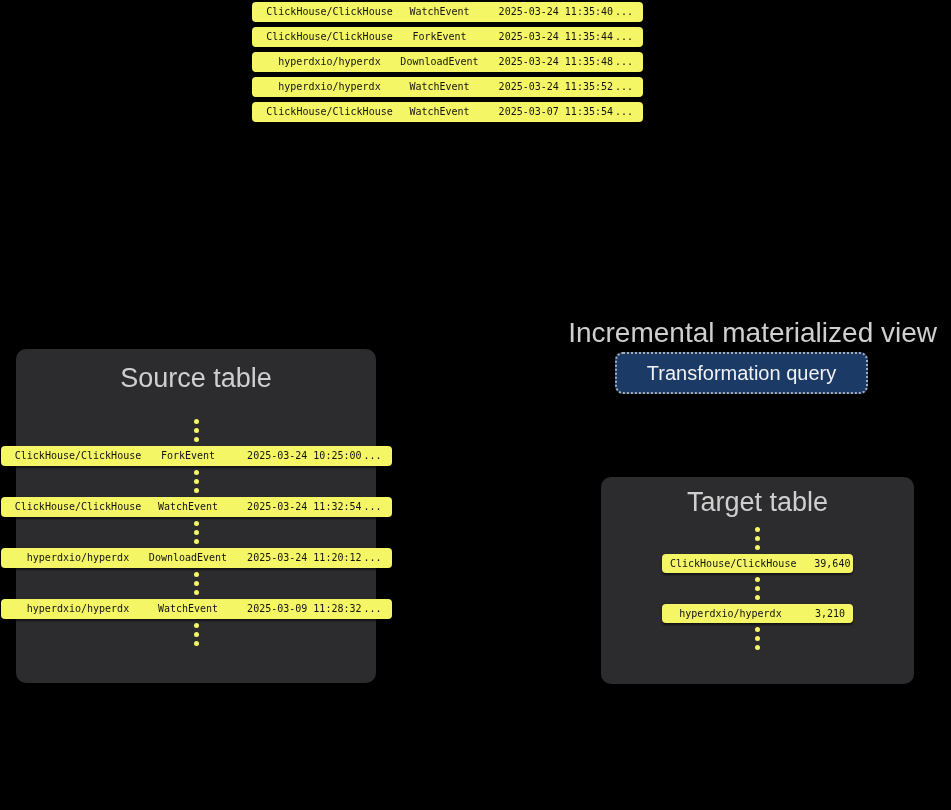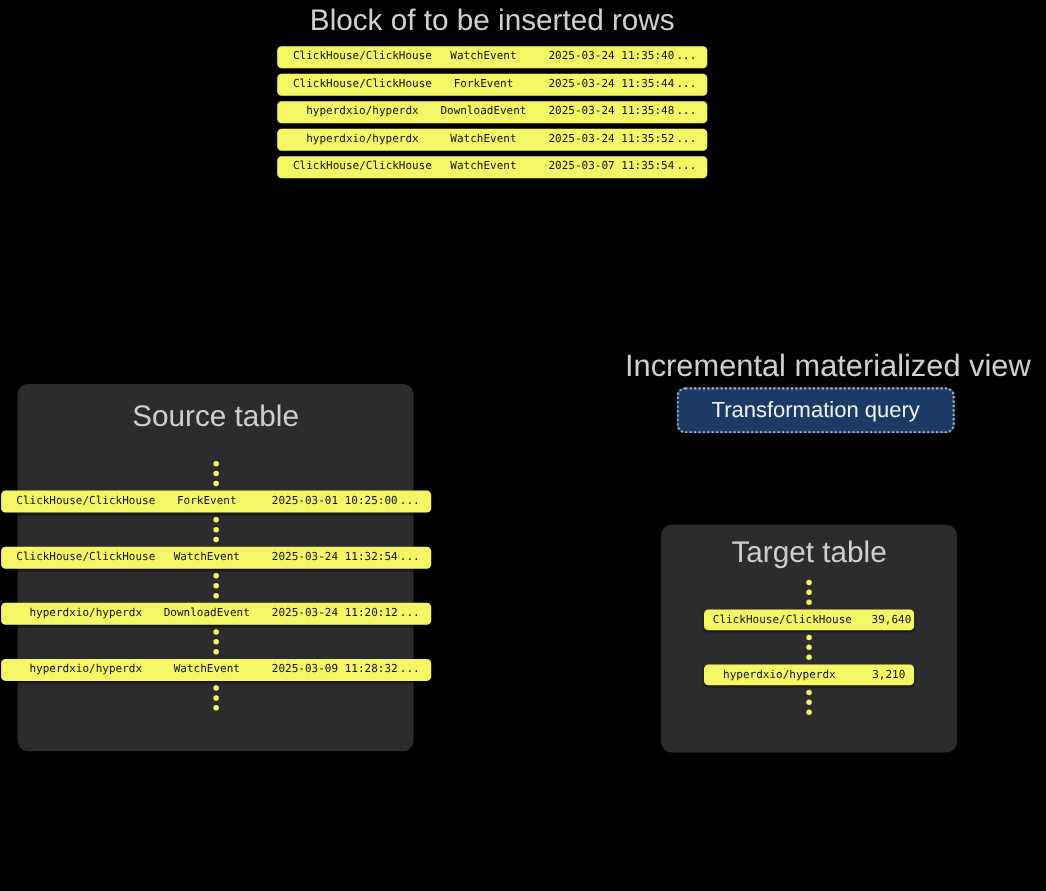--- a/index.html
+++ b/index.html
@@ -55,21 +55,21 @@
   
   .panel{
     position:absolute;box-sizing:border-box;
     background:var(--panel-gray);border-radius:10px;
     display:flex;flex-direction:column;align-items:center;
     box-shadow:0 2px 8px rgba(0,0,0,.6);
   }
   .panel h2{font-size:27px;line-height:32px;}
   .source-panel{left:16px;top:349px;width:360px;height:334px;}
   .source-panel h2{margin-top:13px;}
-  .target-panel{left:601px;top:477px;width:269px;height:207px;}
+  .target-panel{left:601px;top:477px;width:313px;height:207px;}
   .target-panel h2{margin-top:10px;line-height:30px;}
 
   .rows-stack{display:flex;flex-direction:column;align-items:center;gap:4px;}
   .source-panel .rows-stack{margin-top:25px;}
   .target-panel .rows-stack{margin-top:10px;}
   .unit{display:flex;flex-direction:column;align-items:center;gap:4px;}
   .tail-dots{margin-top:4px;}
 
   
   .mv-title{position:absolute;left:525px;top:318px;width:412px;text-align:right;font-size:28px;line-height:30px;}
@@ -82,21 +82,20 @@
     display:flex;align-items:center;justify-content:center;
     color:var(--button-text);font-size:20px;font-weight:500;white-space:nowrap;
   }
 </style>
 </head>
 <body>
 
 <div class="canvas">
 
   <section class="top-block">
-    <h1>Block of to be inserted rows</h1>
     <div class="top-rows">
 
         <div class="yrow evt">
           <span class="c1">ClickHouse/ClickHouse</span>
           <span class="c2">WatchEvent</span>
           <span class="c3">2025-03-24 11:35:40</span>
           <span class="c4">...</span>
         </div>
 
         <div class="yrow evt">
@@ -135,21 +134,21 @@
 
         <div class="unit">
           <div class="dots">
             <span></span>
             <span></span>
             <span></span>
           </div>
           <div class="yrow evt">
             <span class="c1">ClickHouse/ClickHouse</span>
             <span class="c2">ForkEvent</span>
-            <span class="c3">2025-03-01 10:25:00</span>
+            <span class="c3">2025-03-24 10:25:00</span>
             <span class="c4">...</span>
           </div>
         </div>
 
         <div class="unit">
           <div class="dots">
             <span></span>
             <span></span>
             <span></span>
           </div>

